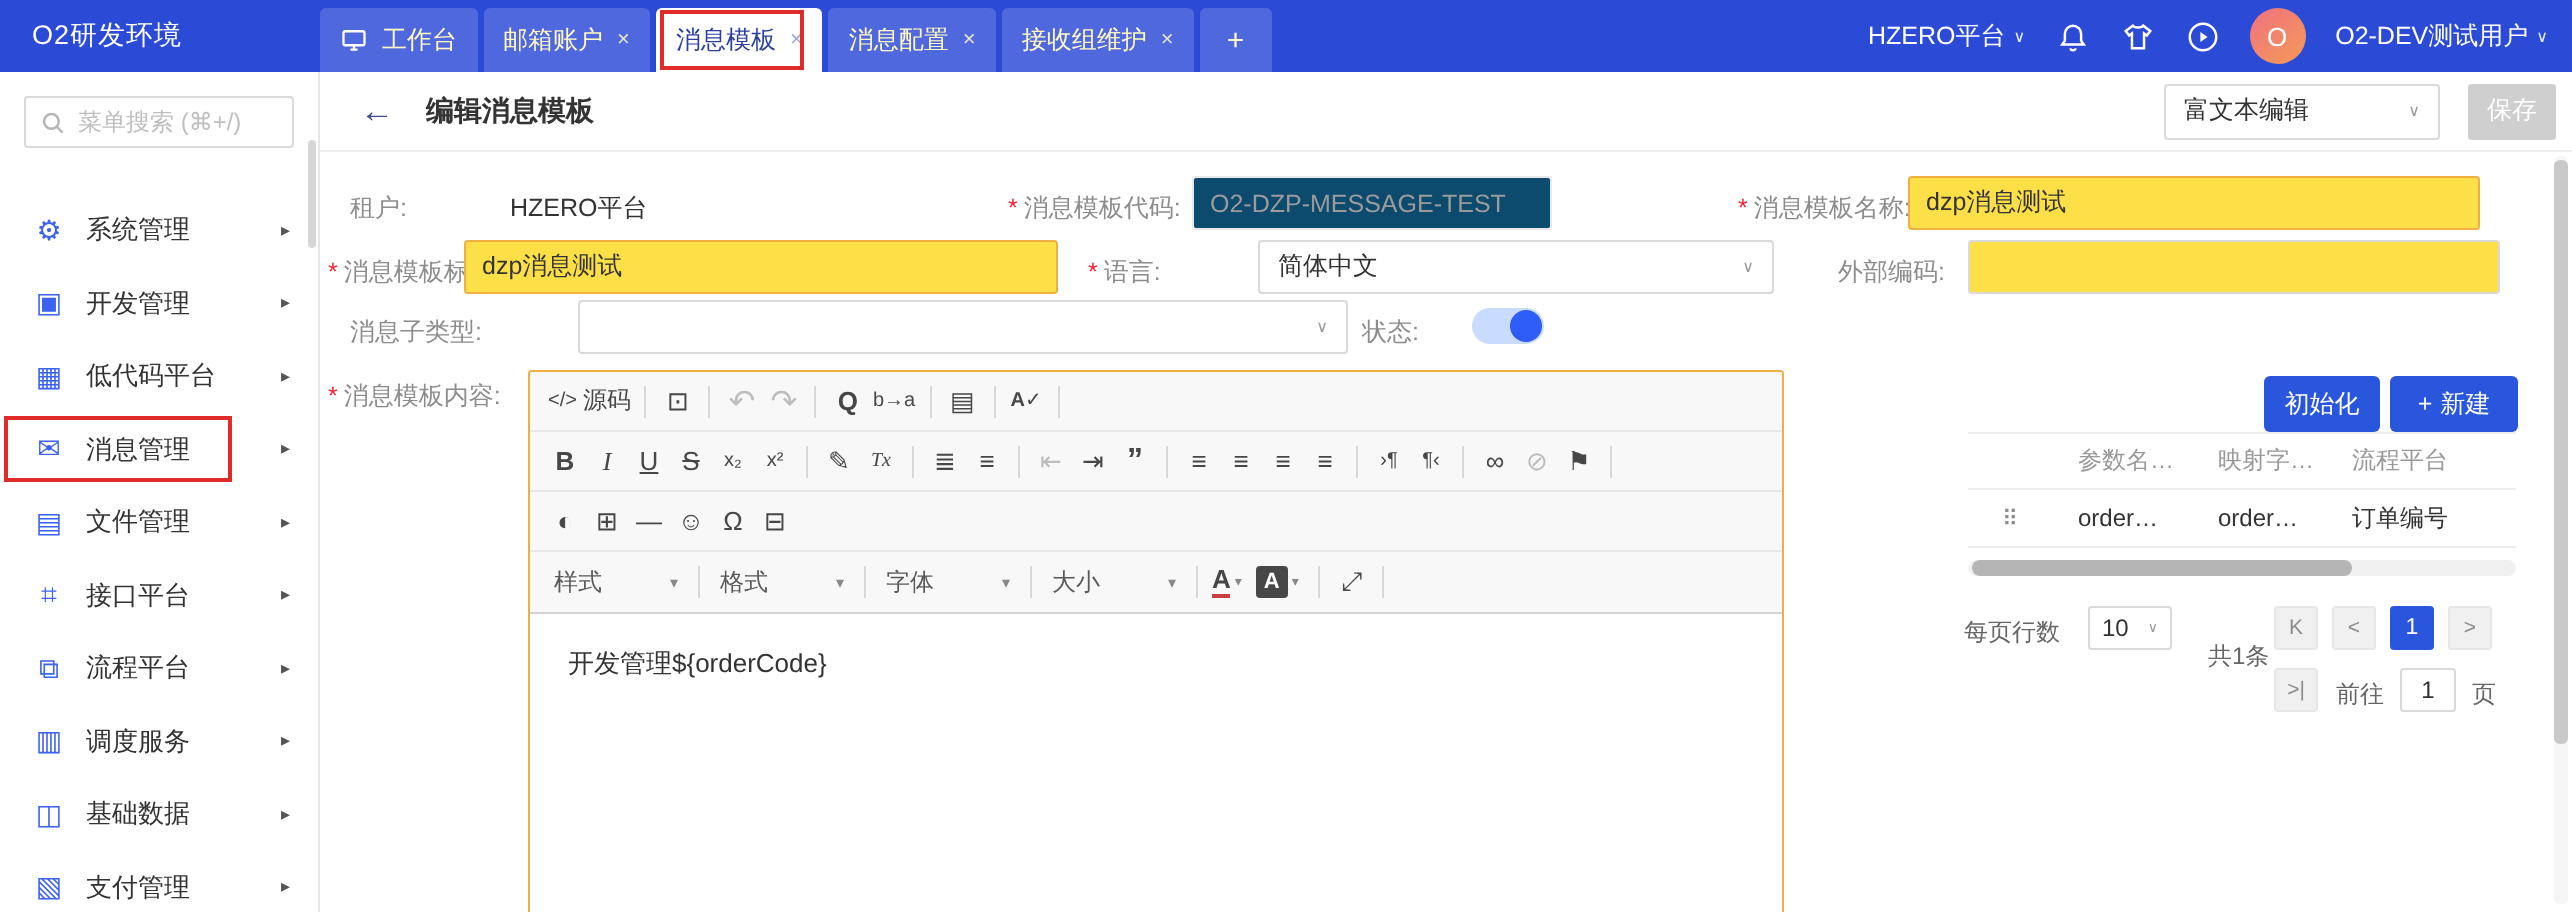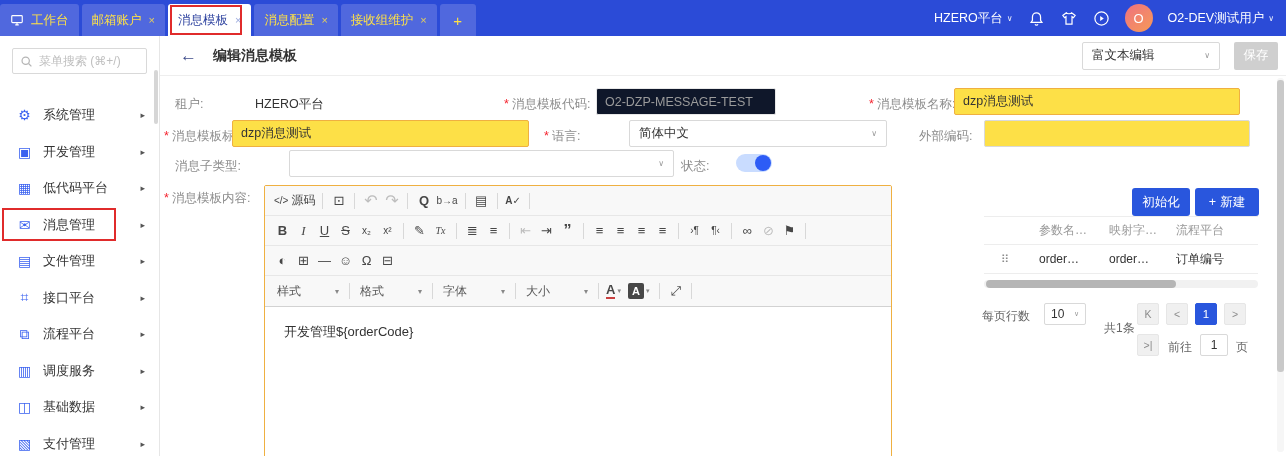--- a/index.html
+++ b/index.html
@@ -2,21 +2,21 @@
 <html><head>
 <meta charset="utf-8">
 <style>
   *{box-sizing:border-box;margin:0;padding:0}
   html,body{width:1286px;height:456px;overflow:hidden;background:#fff;
     font-family:"Liberation Sans","DejaVu Sans",sans-serif;font-size:13px;color:#333}
   
   .topbar{height:36px;background:#2b4bd7;display:flex;align-items:stretch;color:#fff}
   .logo{width:160px;display:flex;align-items:center;padding-left:16px;font-size:13.5px;letter-spacing:.5px}
   .tabs{display:flex;align-items:flex-end;gap:3px}
-  .tab{height:32px;background:#5068de;color:#fde047;font-size:12.5px;display:flex;align-items:center;
+  .tab{height:32px;background:#5068de;color:#fef9c3;font-size:12.5px;display:flex;align-items:center;
        padding:0 10px;border-radius:3px 3px 0 0;gap:7px;cursor:pointer;position:relative;white-space:nowrap}
   .tab.active{background:#fff;color:#2a3f9d}
   .tab .x{font-size:11px;opacity:.85}
   .tab.active .x{color:#9aa9dd;opacity:1}
   .tab.plus{width:36px;justify-content:center;font-size:15px}
   .topbar-right{margin-left:auto;display:flex;align-items:center;gap:15px;padding-right:12px;font-size:12.5px}
   .chev{font-size:8px;opacity:.9;margin-left:4px}
   .tb-ic{display:flex;align-items:center;cursor:pointer}
   .avatar{width:28px;height:28px;border-radius:50%;background:linear-gradient(140deg,#ef7280,#f59a57);
           display:flex;align-items:center;justify-content:center;font-size:13px;color:#fff}
@@ -41,21 +41,21 @@
                padding:0 9px;font-size:12.5px;color:#333;cursor:pointer;background:#fff}
   .mode-select .car{margin-left:auto;color:#999;font-size:8px}
   .save-btn{width:44px;height:28px;background:#cfcfcf;color:#fff;border:none;border-radius:2px;font-size:12.5px;font-family:inherit;cursor:not-allowed}
   .content{position:relative;flex:1;overflow:hidden;background:#fff}
   .flabel{position:absolute;font-size:12.5px;color:#8c8c8c;white-space:nowrap}
   .fvalue{position:absolute;font-size:12.5px;color:#333;white-space:nowrap}
   .req{color:#f5222d;margin-right:3px}
   .finput{position:absolute;height:27px;border:1px solid #efb041;border-radius:2px;font-size:12.5px;color:#333;
           padding:0 8px;outline:none;background:#fde047;font-family:inherit}
   .finput.grey{border-color:#d9d9d9}
-  .finput.off{background:#0f172a;border-color:#e8e8e8;color:#9b9b9b}
+  .finput.off{background:#0c4a6e;border-color:#e8e8e8;color:#9b9b9b}
   .fselect{position:absolute;height:27px;border:1px solid #d9d9d9;border-radius:2px;display:flex;align-items:center;
            padding:0 9px;font-size:12.5px;color:#333;background:#fff;cursor:pointer}
   .fselect .car{margin-left:auto;color:#999;font-size:8px}
   .toggle{position:absolute;width:36px;height:18px;background:#c9dcff;border-radius:9px;cursor:pointer}
   .toggle .knob{position:absolute;right:1px;top:1px;width:16px;height:16px;border-radius:50%;background:#2d5cf6}
   
   .editor{position:absolute;left:104px;top:109px;width:628px;height:340px;border:1px solid #efb041;border-radius:2px;background:#fff;overflow:hidden}
   .toolbar{background:#f8f8f8;border-bottom:1px solid #d2d2d2}
   .trow{display:flex;align-items:center;height:30px;padding:0 7px;border-bottom:1px solid #e7e7e7}
   .trow:last-child{border-bottom:none}
@@ -93,20 +93,21 @@
   .pg-select .car{margin-left:auto;color:#999;font-size:7px}
   .pg-input{position:absolute;width:28px;height:22px;border:1px solid #d9d9d9;border-radius:2px;text-align:center;
             font-size:12px;color:#333;outline:none;font-family:inherit}
   .vscroll{position:absolute;right:2px;top:2px;width:7px;height:374px;background:#f6f6f6;border-radius:3px}
   .vscroll .thumb{position:absolute;top:2px;left:0;width:7px;height:292px;background:#c9c9c9;border-radius:3px;cursor:pointer}
 </style>
 </head>
 <body>
 
 <header class="topbar">
+  <div class="logo">O2研发环境</div>
   <nav class="tabs">
     <div class="tab">
       <span style="display:flex">
         <svg width="14" height="14" viewBox="0 0 16 16" fill="none" stroke="#fff" stroke-width="1.3">
             <rect x="2" y="3" width="12" height="8" rx="1"></rect>
             <path d="M6 13.5h4M8 11v2.5"></path>
           </svg>
       </span>
       <span>工作台</span>
     </div>

